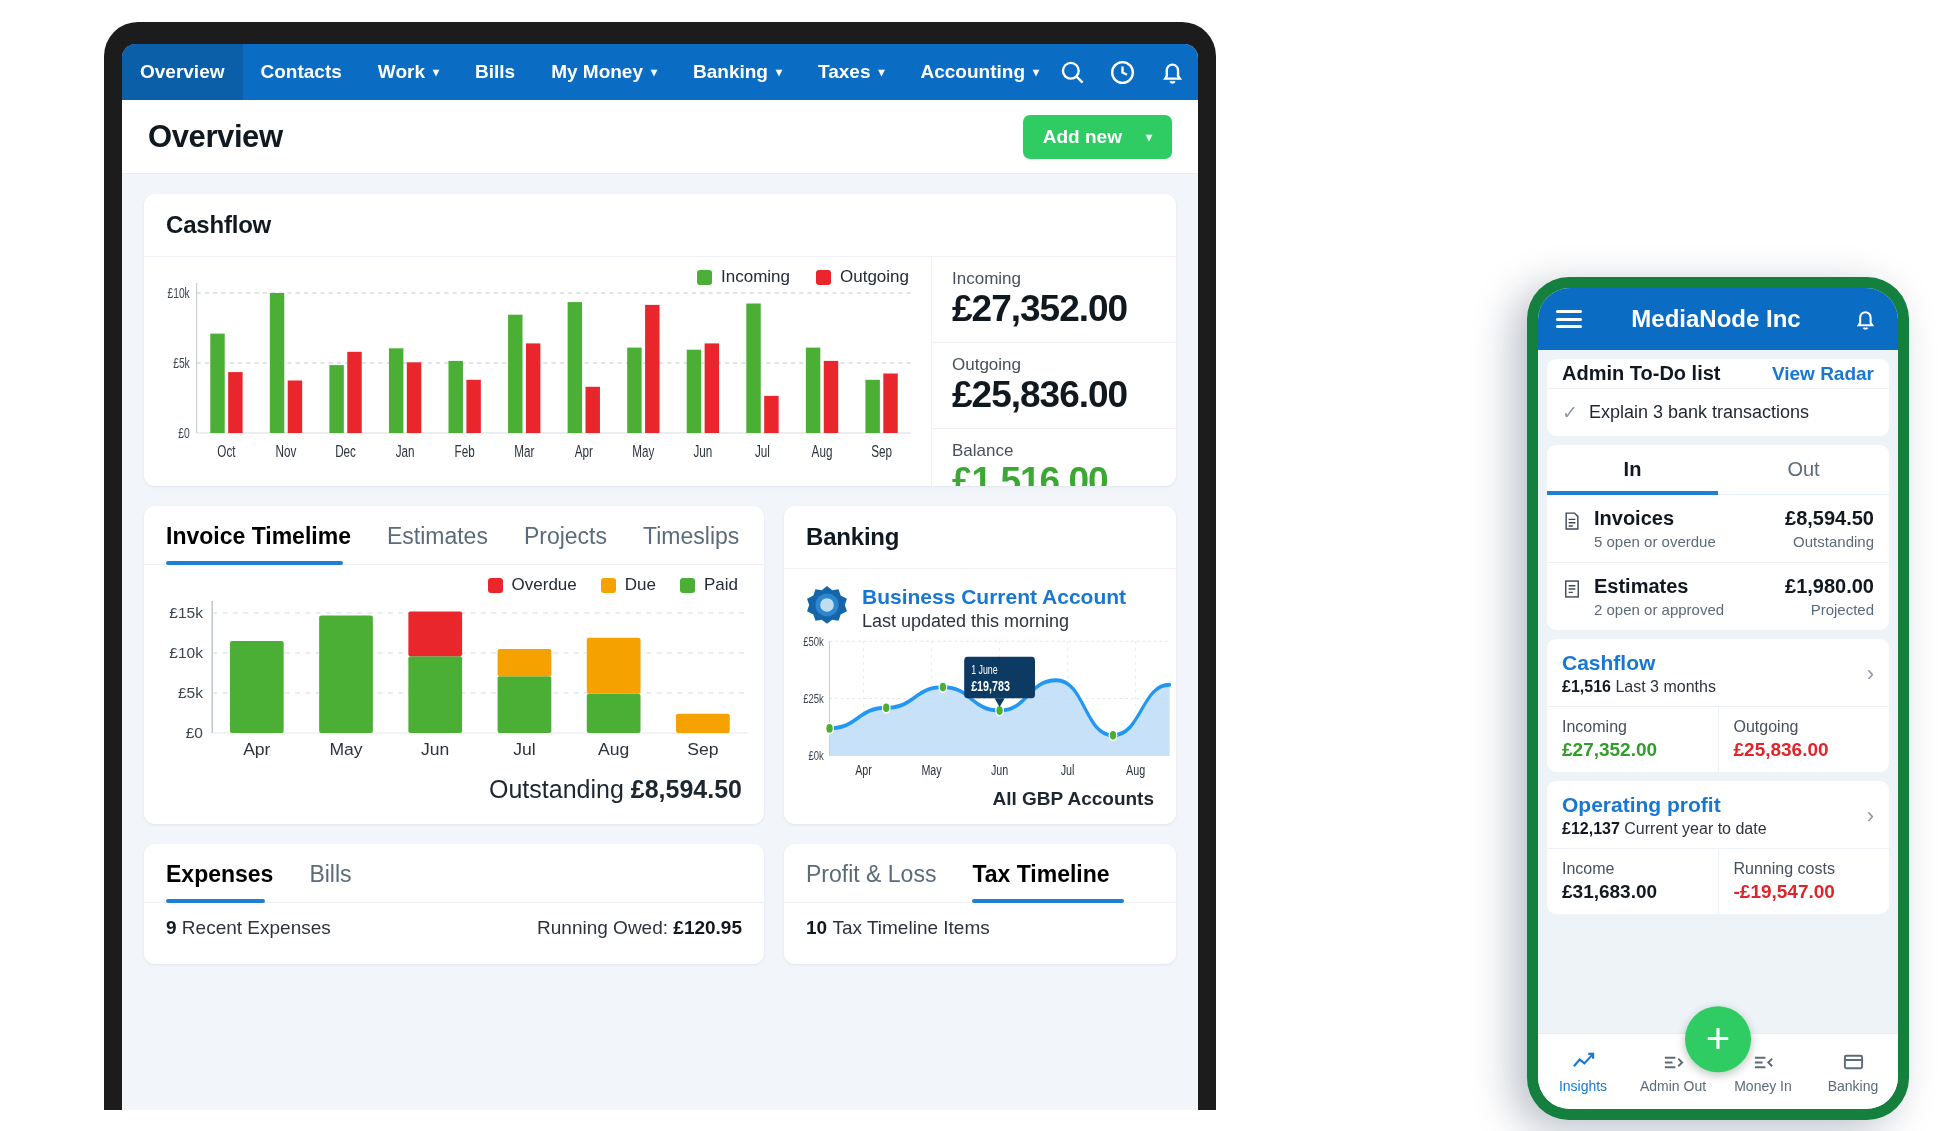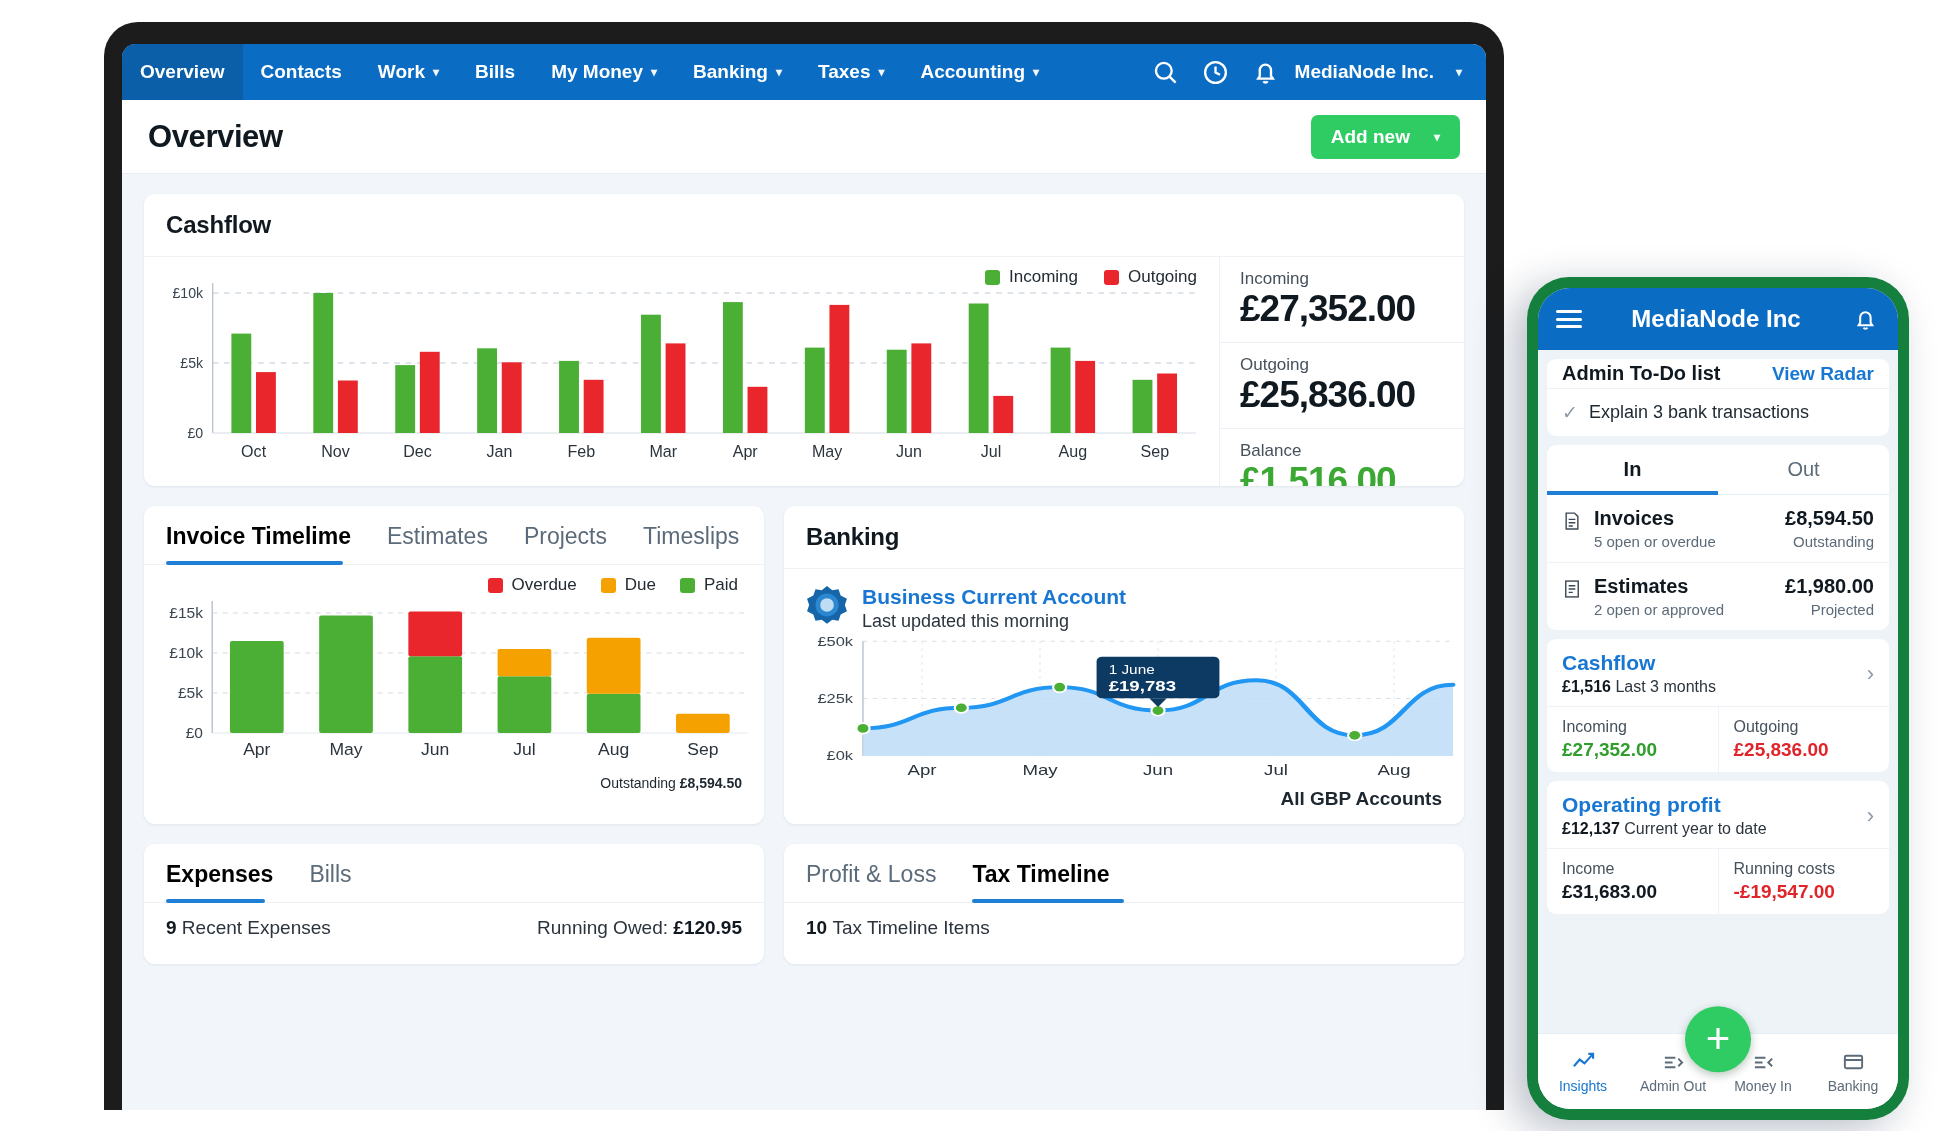--- a/index.html
+++ b/index.html
@@ -6,21 +6,21 @@
   html, body {
     width: 1940px; height: 1131px;
     font-family: "Liberation Sans", sans-serif;
     background: #ffffff;
     overflow: hidden;
   }
 
   
   #laptop {
     position: absolute; left: 104px; top: 22px;
-    width: 1400px; height: 1088px;
+    width: 1112px; height: 1088px;
     background: #1c1c1c;
     border-radius: 34px 34px 0 0;
     padding: 22px 18px 0 18px;
   }
   #laptop-screen {
     width: 100%; height: 100%;
     background: #f2f6fb;
     border-radius: 14px 14px 0 0;
     overflow: hidden;
     position: relative;
@@ -123,21 +123,21 @@
     height: 4px; background: #1f7fd4; border-radius: 2px;
   }
   .tab.active.wide::after { right: 0; }
 
   #inv-legend {
     display: flex; gap: 24px; justify-content: flex-end;
     padding: 10px 26px 0 0; font-size: 17px; color: #232b33;
   }
   #invoice-footer {
     padding: 12px 22px 16px 0; text-align: right;
-    font-size: 14px; color: #1d2730;
+    font-size: 25px; color: #1d2730;
   }
   #invoice-footer b { font-weight: 700; }
 
   
   #bank-acct { display: flex; gap: 14px; align-items: flex-start; padding: 16px 22px 4px 22px; }
   #bank-icon { width: 42px; height: 42px; flex: none; }
   #bank-acct-name { font-size: 21px; font-weight: 700; color: #1877d2; cursor: pointer; }
   #bank-acct-sub { font-size: 18px; color: #2b343d; margin-top: 2px; }
   #bank-footer { padding: 6px 22px 14px 0; text-align: right; font-size: 19px; font-weight: 600; color: #1d2730; }
 

